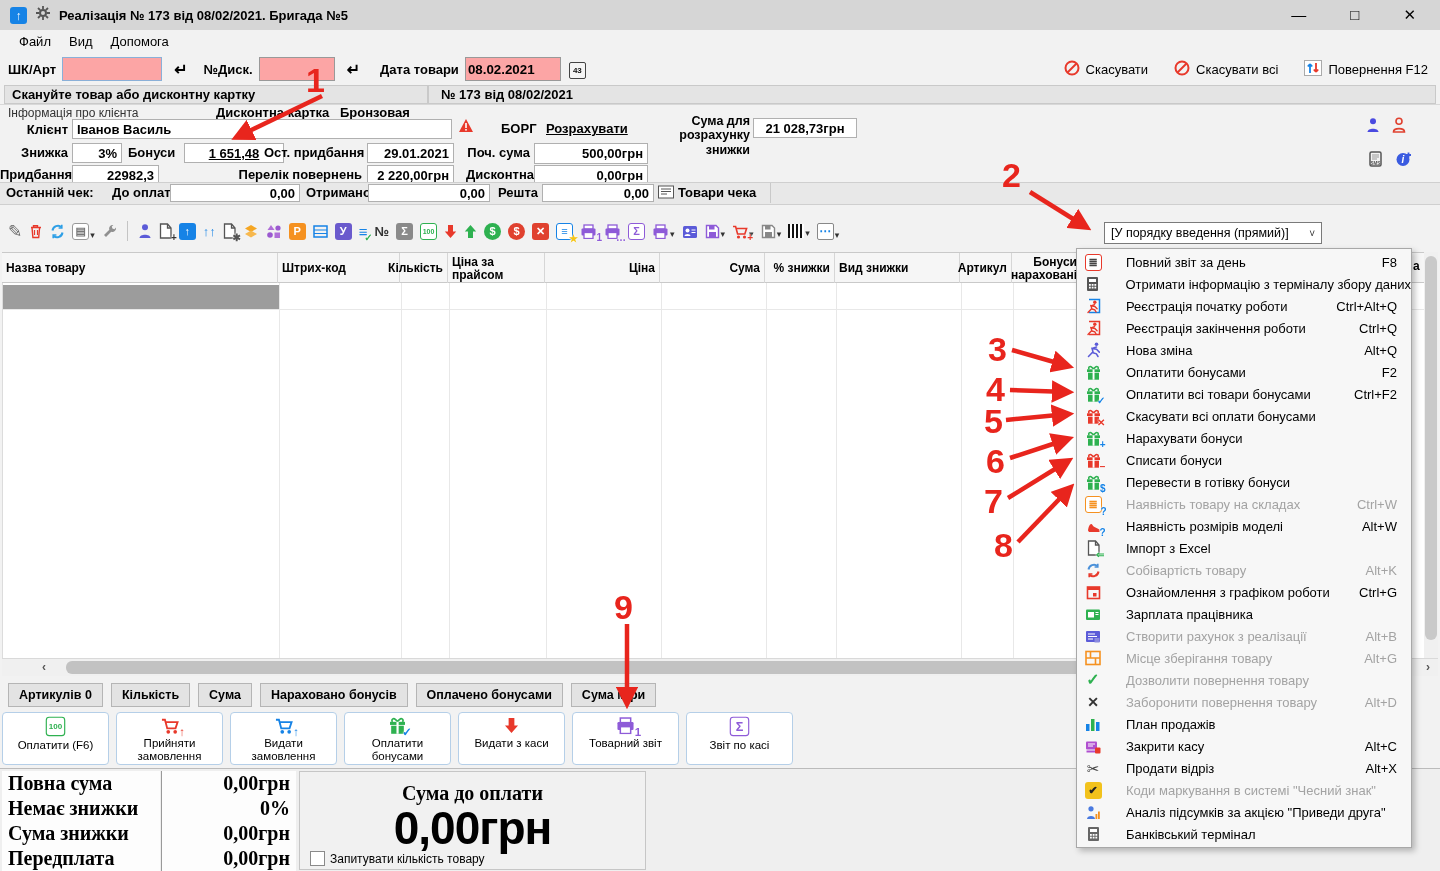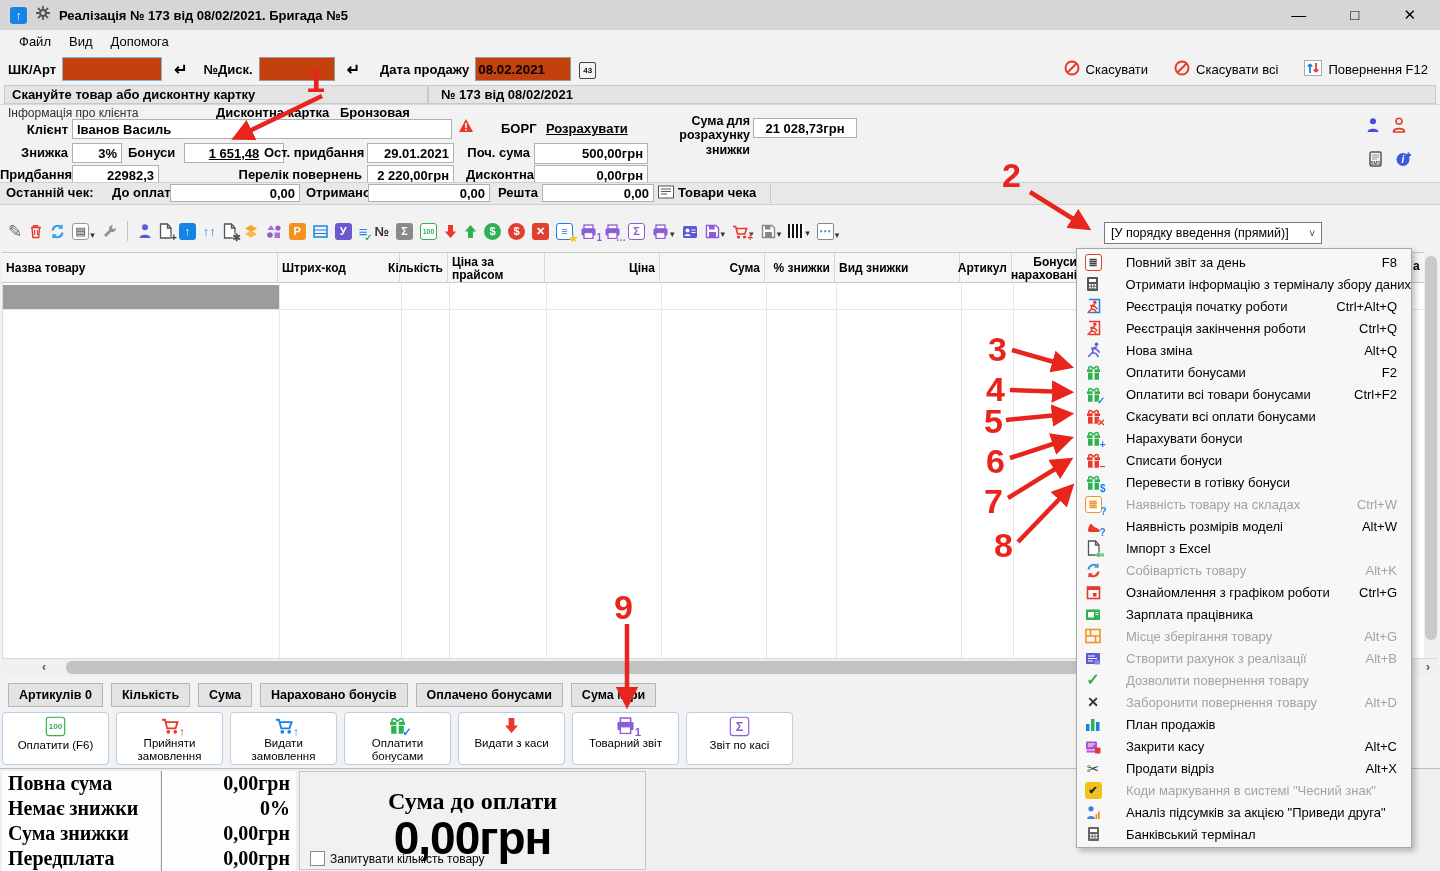--- a/index.html
+++ b/index.html
@@ -16,21 +16,21 @@
   .titlebar .t{font-weight:bold;font-size:13px}
   .wctl{margin-left:auto;display:flex;gap:44px;padding-right:14px;font-size:15px}
   .wctl span{cursor:default}
   
   .menubar{left:0;top:30px;width:1440px;height:23px;display:flex;align-items:center;
            padding-left:10px;gap:0;background:#f2f2f2;box-sizing:border-box}
   .menubar span{font-size:13px;padding:2px 9px}
   
   .quickbar{left:0;top:53px;width:1440px;height:32px;display:flex;align-items:center;
             padding-left:8px;box-sizing:border-box}
-  .qinput{height:20px;border:1px solid #8ab0d8;background:#c2410c;margin:0 6px;font-weight:bold}
+  .qinput{height:20px;border:1px solid #8ab0d8;background:#fca5a5;margin:0 6px;font-weight:bold}
   .qinput.g{border-color:#999}
   .ret{font-size:16px;font-weight:bold;margin:0 6px}
   .qright{margin-left:auto;display:flex;align-items:center;gap:26px;padding-right:12px;font-size:13px}
   .qright .qa{display:flex;align-items:center;gap:6px}
   
   .statusstrip{left:4px;top:85px;width:1432px;height:19px;display:flex}
   .statusstrip .cell{background:#e4e4e4;border:1px solid #c9c9c9;font-weight:bold;font-size:13px;
        display:flex;align-items:center;padding:0 7px;box-sizing:border-box;white-space:nowrap}
   
   .clientpanel{left:0;top:104px;width:1440px;height:78px;border-top:1px solid #d8d8d8}
@@ -76,21 +76,21 @@
         display:flex;flex-direction:column;align-items:center;justify-content:flex-start;
         padding-top:5px;box-sizing:border-box;overflow:hidden;cursor:pointer}
   .abtn .al{font-size:11.5px;text-align:center;line-height:1.15;margin-top:4px;white-space:normal}
   
   .summary{left:0;top:768px;width:1440px;height:103px;background:#efefef;border-top:1px solid #bbb}
   .sumcol{position:absolute;top:2px;background:#fdfdfd;font-family:"Liberation Serif",serif;
           font-weight:bold;font-size:20px}
   .srow{height:25px;display:flex;align-items:center;padding:0 6px;white-space:nowrap}
   .bigpanel{position:absolute;left:299px;top:2px;width:347px;height:99px;background:#f1f1f1;
             border:1px solid #c6c6c6;box-sizing:border-box}
-  .paytitle{text-align:center;font-family:"Liberation Serif",serif;font-weight:bold;font-size:24px;margin-top:16px}
+  .paytitle{text-align:center;font-family:"Liberation Serif",serif;font-weight:bold;font-size:20px;margin-top:10px}
   .payamount{text-align:center;font-weight:bold;font-size:46px;letter-spacing:-1px;line-height:1.0}
   .cbrow{position:absolute;left:10px;bottom:3px;display:flex;align-items:center;gap:5px;font-size:12px}
   .cb{width:13px;height:13px;border:1px solid #8a8a8a;background:#fff;display:inline-block}
   
   .cmenu{left:1076px;top:248px;width:336px;background:#f7f7f7;border:1px solid #a8a8a8;
          box-shadow:3px 3px 6px rgba(0,0,0,.25);z-index:50;padding:2px 0;box-sizing:border-box}
   .mitem{height:22px;display:flex;align-items:center;font-size:13px;cursor:pointer;position:relative}
   .mitem .mic{width:24px;display:flex;justify-content:center;align-items:center;margin-left:4px}
   .mitem .mlabel{margin-left:21px;white-space:nowrap}
   .mitem .mshort{position:absolute;right:14px;white-space:nowrap}
@@ -125,21 +125,21 @@
     <span>Допомога</span>
   </div>
 
 <div class="abs quickbar">
   <span class="lbl">ШК/Арт</span>
   <input class="qinput" style="width: 94px;">
   <span class="ret">↵</span>
   <span class="lbl" style="margin-left:10px">№Диск.</span>
   <input class="qinput g" style="width: 70px;">
   <span class="ret">↵</span>
-  <span class="lbl" style="margin-left:14px">Дата продажу</span>
+  <span class="lbl" style="margin-left:14px">Дата товари</span>
   <input class="qinput g" style="width: 90px;" value="08.02.2021">
   <span id="calendar-btn" style="margin-left:2px"><span style="display:inline-flex;align-items:center;justify-content:center;width:17px;height:17px;background:#f5f5f5;color:#111;font-size:8px;font-weight:bold;border-radius:2px;border:1.5px solid #444;box-sizing:border-box;line-height:1">43</span></span>
   <span class="qright">
     <span class="qa">
       <span id="prohibit1"><svg width="16" height="16" viewBox="0 0 16 16">
             <circle cx="8" cy="8" r="6.5" fill="none" stroke="#e8392b" stroke-width="2"></circle>
             <path d="M3.5 12.5l9-9" stroke="#e8392b" stroke-width="2"></path>
           </svg></span>
       <span>Скасувати</span>
       </span>
@@ -868,38 +868,38 @@
           <rect x="1" y="2.5" width="14" height="10.5" rx="1" fill="#2eb150"></rect>
           <rect x="3" y="5" width="6" height="5.5" fill="#fff"></rect>
           <path d="M10.5 5.5h3M10.5 7.5h3" stroke="#fff"></path>
         </svg>
       </span>
       <span class="mlabel">Зарплата працівника</span>
       <span class="mshort"></span>
     </div>
     <div class="mitem dis">
       <span class="mic">
-        <svg width="16" height="16" viewBox="0 0 16 16">
-          <rect x="1" y="1.5" width="14" height="13" fill="none" stroke="#f59120" stroke-width="1.6"></rect>
-          <path d="M1 8h14M5.5 1.5V8M10.5 8v6.5" stroke="#f59120" stroke-width="1.6"></path>
-        </svg>
-      </span>
-      <span class="mlabel">Місце зберігання товару</span>
-      <span class="mshort">Alt+G</span>
-    </div>
-    <div class="mitem dis">
-      <span class="mic">
         <svg width="16" height="15" viewBox="0 0 16 15">
           <rect x="1" y="2" width="14" height="11" rx="1" fill="#5b5bd8"></rect>
           <path d="M3 5h7M3 7.5h9M3 10h5" stroke="#fff" stroke-width="1.2"></path>
           <rect x="9.5" y="9" width="5" height="4.5" fill="#8a8adf"></rect>
         </svg>
       </span>
       <span class="mlabel">Створити рахунок з реалізації</span>
       <span class="mshort">Alt+B</span>
+    </div>
+    <div class="mitem dis">
+      <span class="mic">
+        <svg width="16" height="16" viewBox="0 0 16 16">
+          <rect x="1" y="1.5" width="14" height="13" fill="none" stroke="#f59120" stroke-width="1.6"></rect>
+          <path d="M1 8h14M5.5 1.5V8M10.5 8v6.5" stroke="#f59120" stroke-width="1.6"></path>
+        </svg>
+      </span>
+      <span class="mlabel">Місце зберігання товару</span>
+      <span class="mshort">Alt+G</span>
     </div>
     <div class="mitem dis">
       <span class="mic">
         <span style="font-size:16px;color:#2eb150;font-weight:900;line-height:1">✓</span>
       </span>
       <span class="mlabel">Дозволити повернення товару</span>
       <span class="mshort"></span>
     </div>
     <div class="mitem dis">
       <span class="mic">

